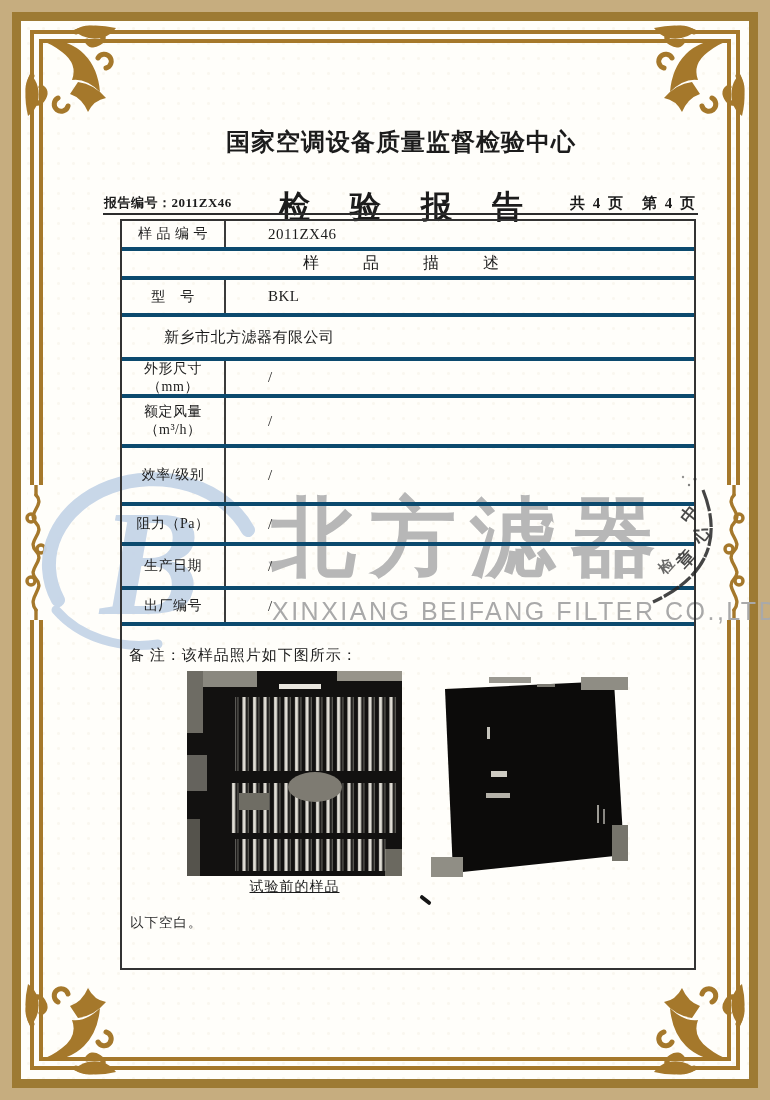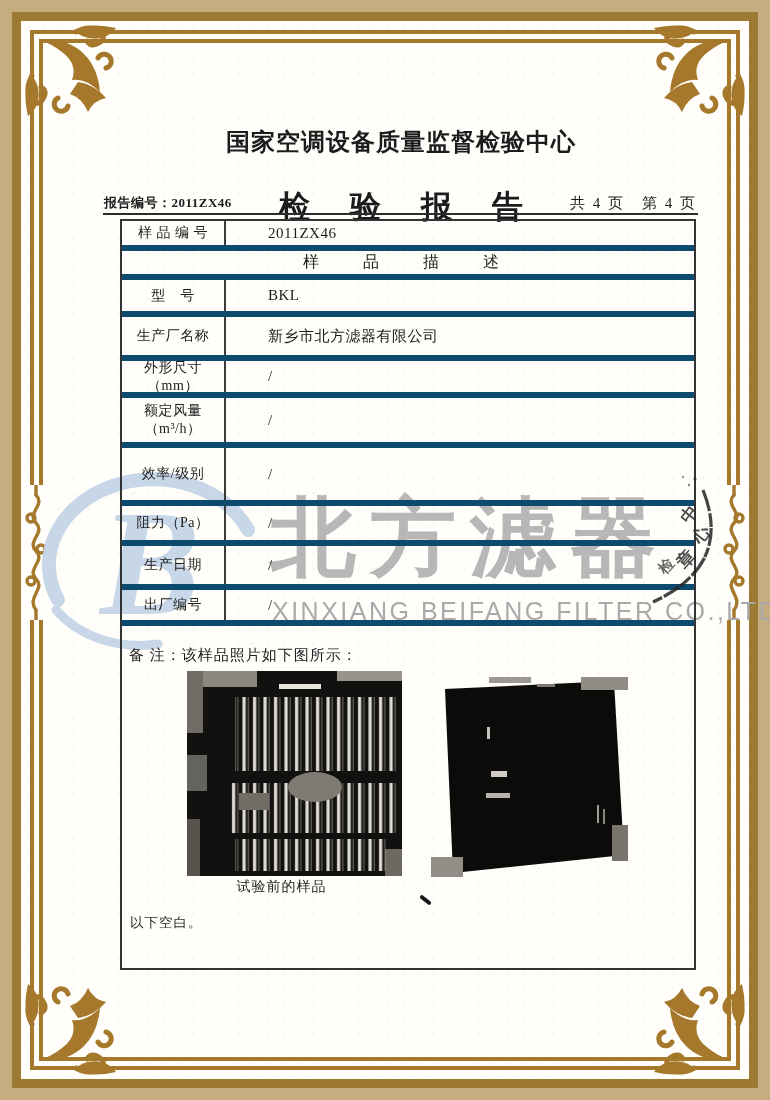--- a/index.html
+++ b/index.html
@@ -25,39 +25,39 @@
   .wm-logo{position:absolute;left:30px;top:452px;width:245px;height:205px;opacity:.95;}
   .wm-cn{position:absolute;left:270px;top:494px;font-size:86px;line-height:1;font-weight:800;
          color:#b7b7b7;letter-spacing:14px;font-family:"Liberation Sans",sans-serif;white-space:nowrap;}
   .wm-en{position:absolute;left:272px;top:597px;font-size:25px;color:#a9a9a9;letter-spacing:2.5px;
          font-family:"Liberation Sans",sans-serif;white-space:nowrap;}
   
   .hdr{position:absolute;left:104px;width:594px;text-align:center;}
   .center-name{top:126px;font-size:24px;font-weight:bold;letter-spacing:1px;}
   .report-title{top:170px;font-size:31px;font-weight:bold;letter-spacing:40px;margin-left:20px;margin-top:16px;}
   .repno{position:absolute;left:104px;top:194px;font-size:13px;font-weight:600;letter-spacing:.5px;}
-  .pages{position:absolute;right:73px;top:194px;font-size:15px;font-weight:400;letter-spacing:2px;}
+  .pages{position:absolute;right:73px;top:194px;font-size:15px;font-weight:700;letter-spacing:2px;}
   .toprule{position:absolute;left:103px;top:213px;width:595px;height:2px;background:#2c2c2c;}
   
   .rtable{position:absolute;left:120px;top:219px;width:576px;height:751px;
           border:2.5px solid #333;box-sizing:border-box;display:flex;flex-direction:column;}
-  .t-row{display:flex;border-bottom:6px solid #0c4a6e;box-sizing:border-box;}
+  .t-row{display:flex;border-bottom:4px solid #0c4a6e;box-sizing:border-box;}
   .t-label{width:102px;border-right:2px solid #3b3b3b;display:flex;align-items:center;
            justify-content:center;font-size:14px;letter-spacing:.5px;text-align:center;}
   .t-value{flex:1;display:flex;align-items:center;padding-left:42px;font-size:15px;letter-spacing:.5px;}
   .t-sec{flex:1;display:flex;align-items:center;justify-content:center;font-size:16px;letter-spacing:14px;}
   .h30{height:30px}.h31{height:29px}.h37{height:37px}.h44{height:44px}
   .h37b{height:37px}.h39{height:50px}.h41{height:58px}.h40{height:40px}.h44b{height:44px}.h36{height:36px}
   .t-last{flex:1;border-bottom:none;position:relative;display:block;}
   .remark{position:absolute;left:7px;top:20px;font-size:15px;letter-spacing:1px;}
   .photo{position:absolute;}
   .photo-before{left:65px;top:45px;width:215px;height:205px;}
   .photo-after{left:309px;top:51px;width:197px;height:200px;}
   .caption{position:absolute;top:252px;font-size:14px;letter-spacing:1px;text-align:center;}
-  .cap-before{left:52px;width:215px;}
+  .cap-before{left:65px;width:215px;text-decoration:underline;}
   .cap-after{left:309px;width:197px;}
   .penmark{position:absolute;left:297px;top:272px;width:13px;height:4px;background:#161616;
            border-radius:2px;transform:rotate(38deg);}
   .blanknote{position:absolute;left:8px;top:288px;font-size:13.5px;letter-spacing:1px;color:#2a2a2a;}
   
   .stamp{position:absolute;left:615px;top:455px;width:125px;height:165px;z-index:6;}
   .stamp-char{position:absolute;color:#2b2b2b;font-weight:bold;opacity:.85;}
   .sc0{left:66px;top:48px;font-size:17px;transform:rotate(-52deg);}
   .sc1{left:78px;top:68px;font-size:17px;transform:rotate(-52deg);}
   .sc2{left:44px;top:102px;font-size:15px;transform:rotate(-48deg);opacity:.7;}
@@ -171,21 +171,20 @@
       <div class="t-value">2011ZX46</div>
     </div>
     <div class="t-row h31">
       <div class="t-sec">样　品　描　述</div>
     </div>
     <div class="t-row h37">
       <div class="t-label">型　号</div>
       <div class="t-value">BKL</div>
     </div>
     <div class="t-row h44">
-      <div class="t-label">生产厂名称</div>
       <div class="t-value">新乡市北方滤器有限公司</div>
     </div>
     <div class="t-row h37b">
       <div class="t-label">外形尺寸（mm）</div>
       <div class="t-value">/</div>
     </div>
     <div class="t-row h39">
       <div class="t-label">额定风量（m³/h）</div>
       <div class="t-value">/</div>
     </div>

